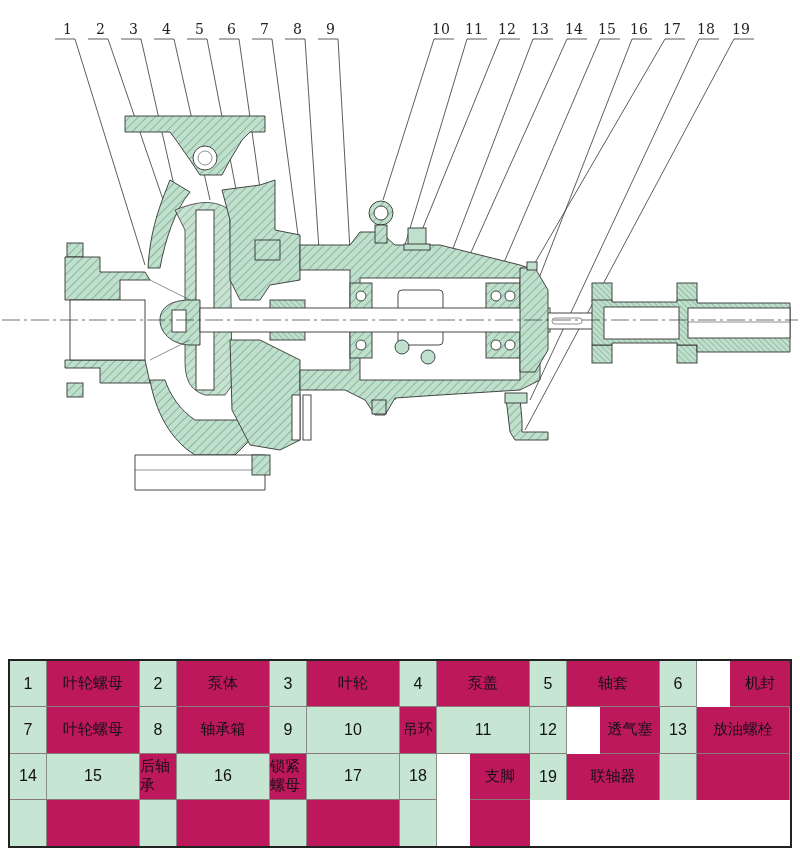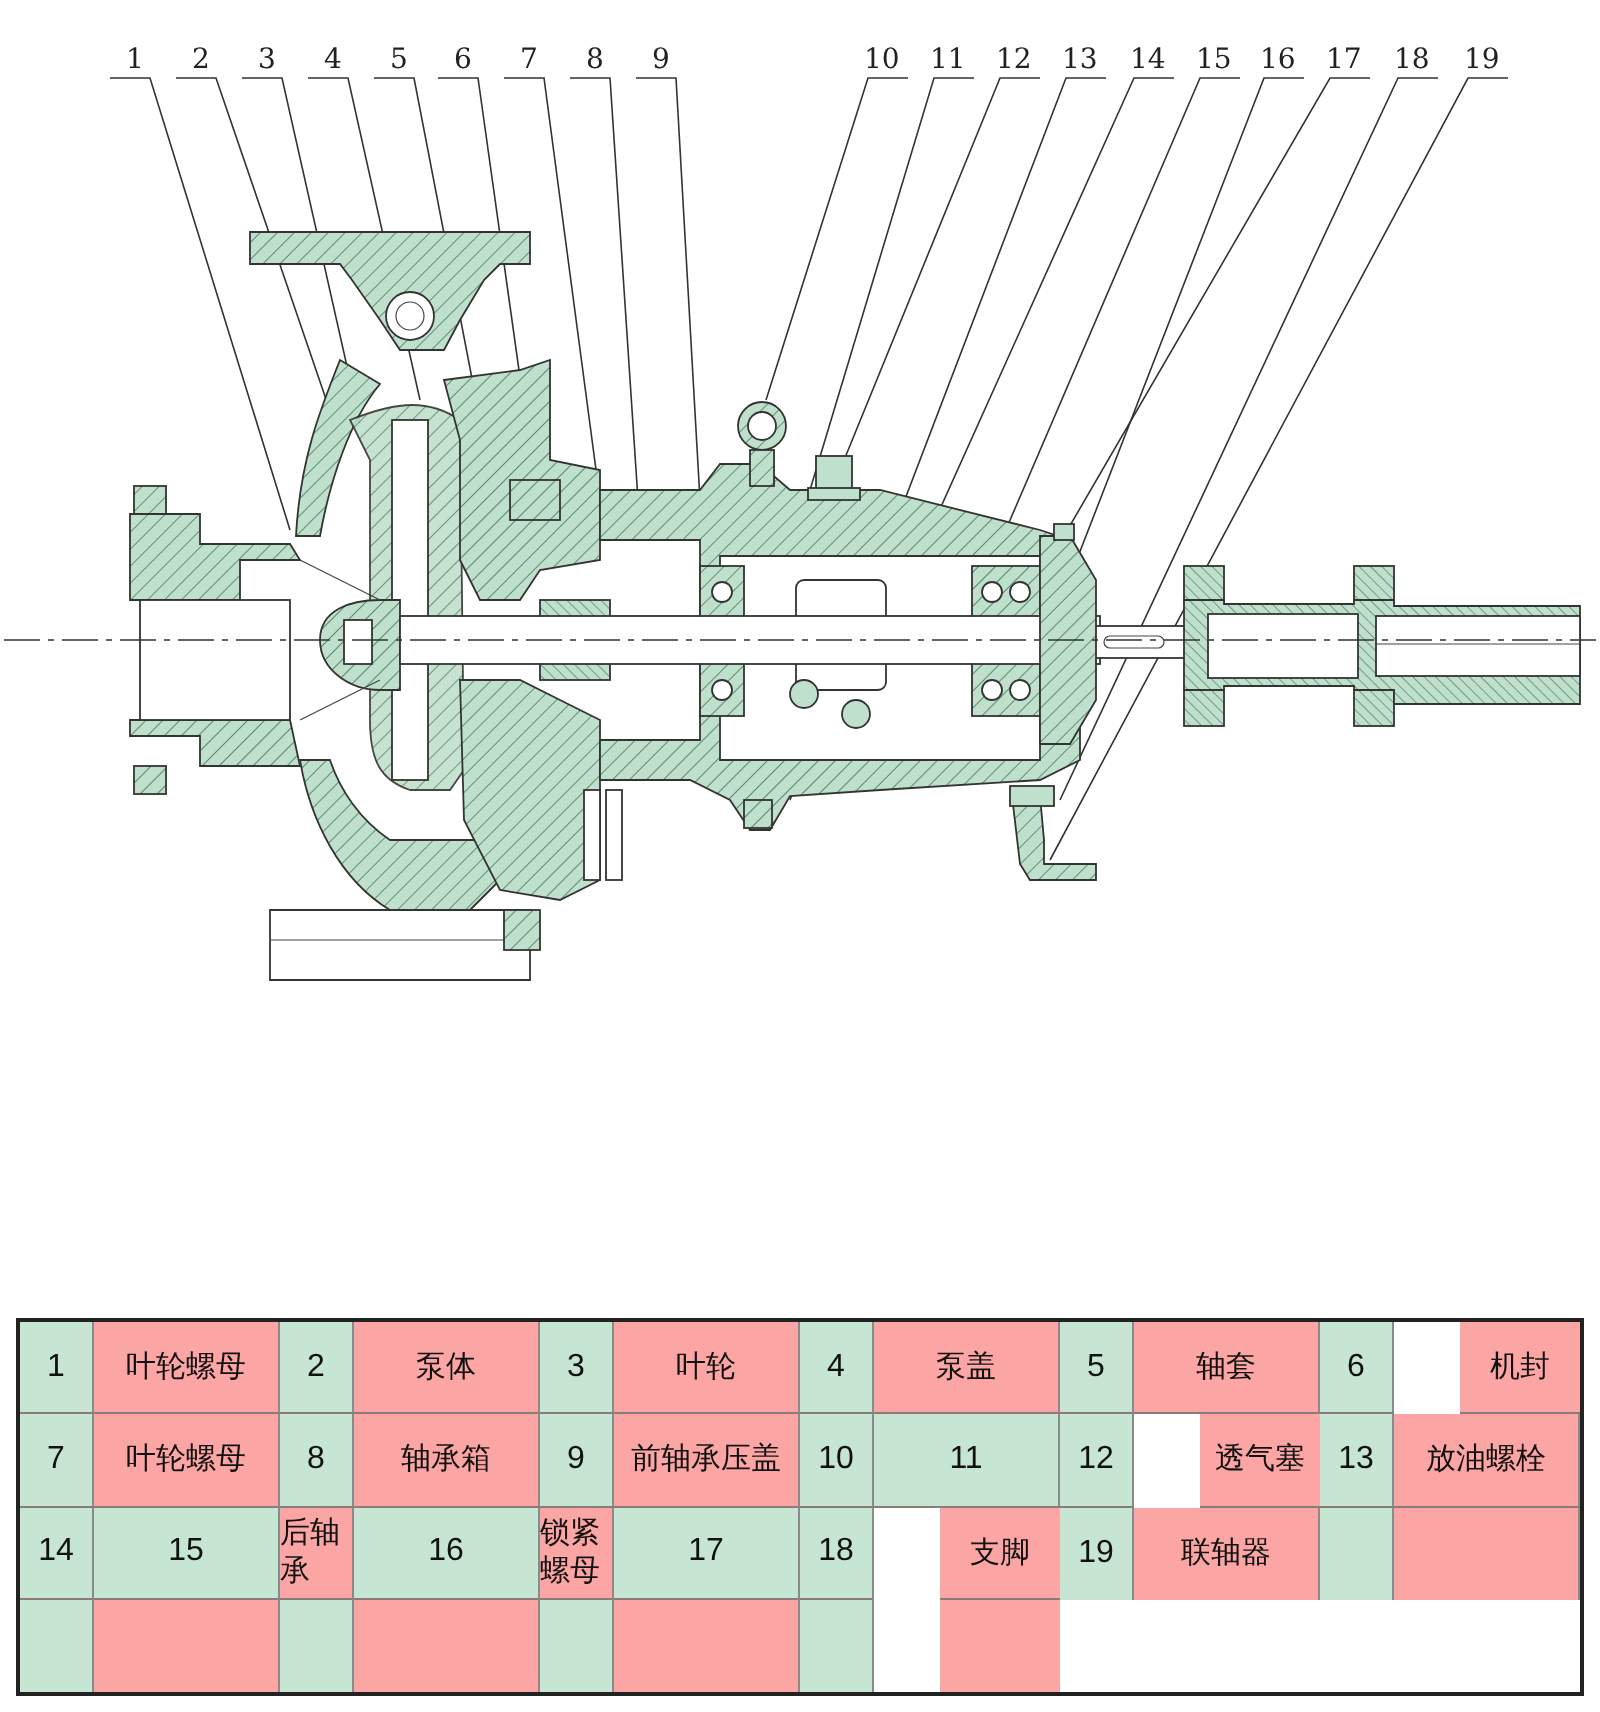--- a/index.html
+++ b/index.html
@@ -14,21 +14,21 @@
   .white { fill: #fff; stroke: #333; stroke-width: 0.9; }
   .center { stroke: #333; stroke-width: 0.7; stroke-dasharray: 18 4 3 4; fill: none; }
 
   #parts-table { position: absolute; left: 8px; top: 659px; width: 784px; height: 189px;
     border: 2px solid #222; box-sizing: border-box; display: grid;
     grid-template-columns: 37px 93px 37px 93px 37px 93px 37px 93px 37px 93px 37px 1fr;
     grid-template-rows: repeat(4, 1fr); }
   .cell { display: flex; align-items: center; justify-content: center; font-size: 15px; color: #111;
     border-right: 1px solid #8a8a8a; border-bottom: 1px solid #8a7a7a; box-sizing: border-box; }
   .cell.num { background: #c7e5d3; font-family: "Liberation Sans", sans-serif; font-size: 16px; }
-  .cell.lbl { background: #fca5a5; }
+  .cell.lbl { background: #be185d; }
   .cell.last-col { border-right: none; margin-left: 33px; }
   .cell.last-row { border-bottom: none; }
 </style>
 </head>
 <body>
 
 <svg id="drawing" viewBox="0 0 800 640" xmlns="http://www.w3.org/2000/svg">
   <defs>
     <pattern id="hatch" width="6" height="6" patternUnits="userSpaceOnUse" patternTransform="rotate(45)">
       <rect width="6" height="6" fill="#bfe0cc"></rect>
@@ -185,22 +185,22 @@
     <div class="cell lbl">泵盖</div>
     <div class="cell num">5</div>
     <div class="cell lbl">轴套</div>
     <div class="cell num">6</div>
     <div class="cell lbl last-col">机封</div>
     <div class="cell num">7</div>
     <div class="cell lbl">叶轮螺母</div>
     <div class="cell num">8</div>
     <div class="cell lbl">轴承箱</div>
     <div class="cell num">9</div>
-    <div class="cell lbl">前轴承压盖</div>
     <div class="cell num">10</div>
+    <div class="cell lbl">吊环</div>
     <div class="cell num">11</div>
     <div class="cell num">12</div>
     <div class="cell lbl last-col">透气塞</div>
     <div class="cell num">13</div>
     <div class="cell lbl">放油螺栓</div>
     <div class="cell num">14</div>
     <div class="cell num">15</div>
     <div class="cell lbl">后轴承</div>
     <div class="cell num">16</div>
     <div class="cell lbl">锁紧螺母</div>

